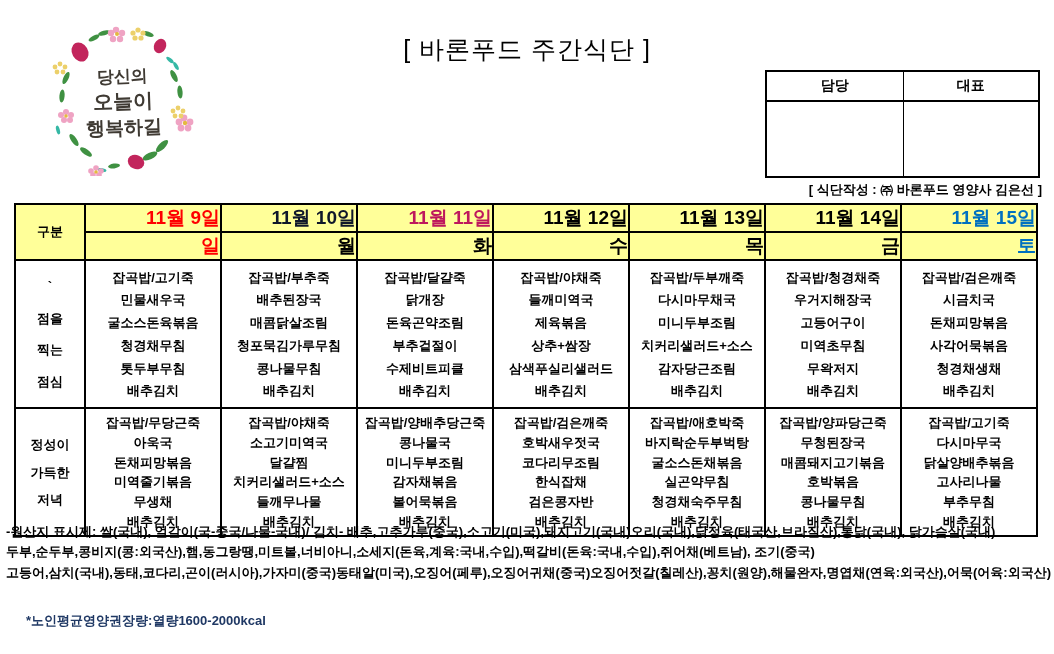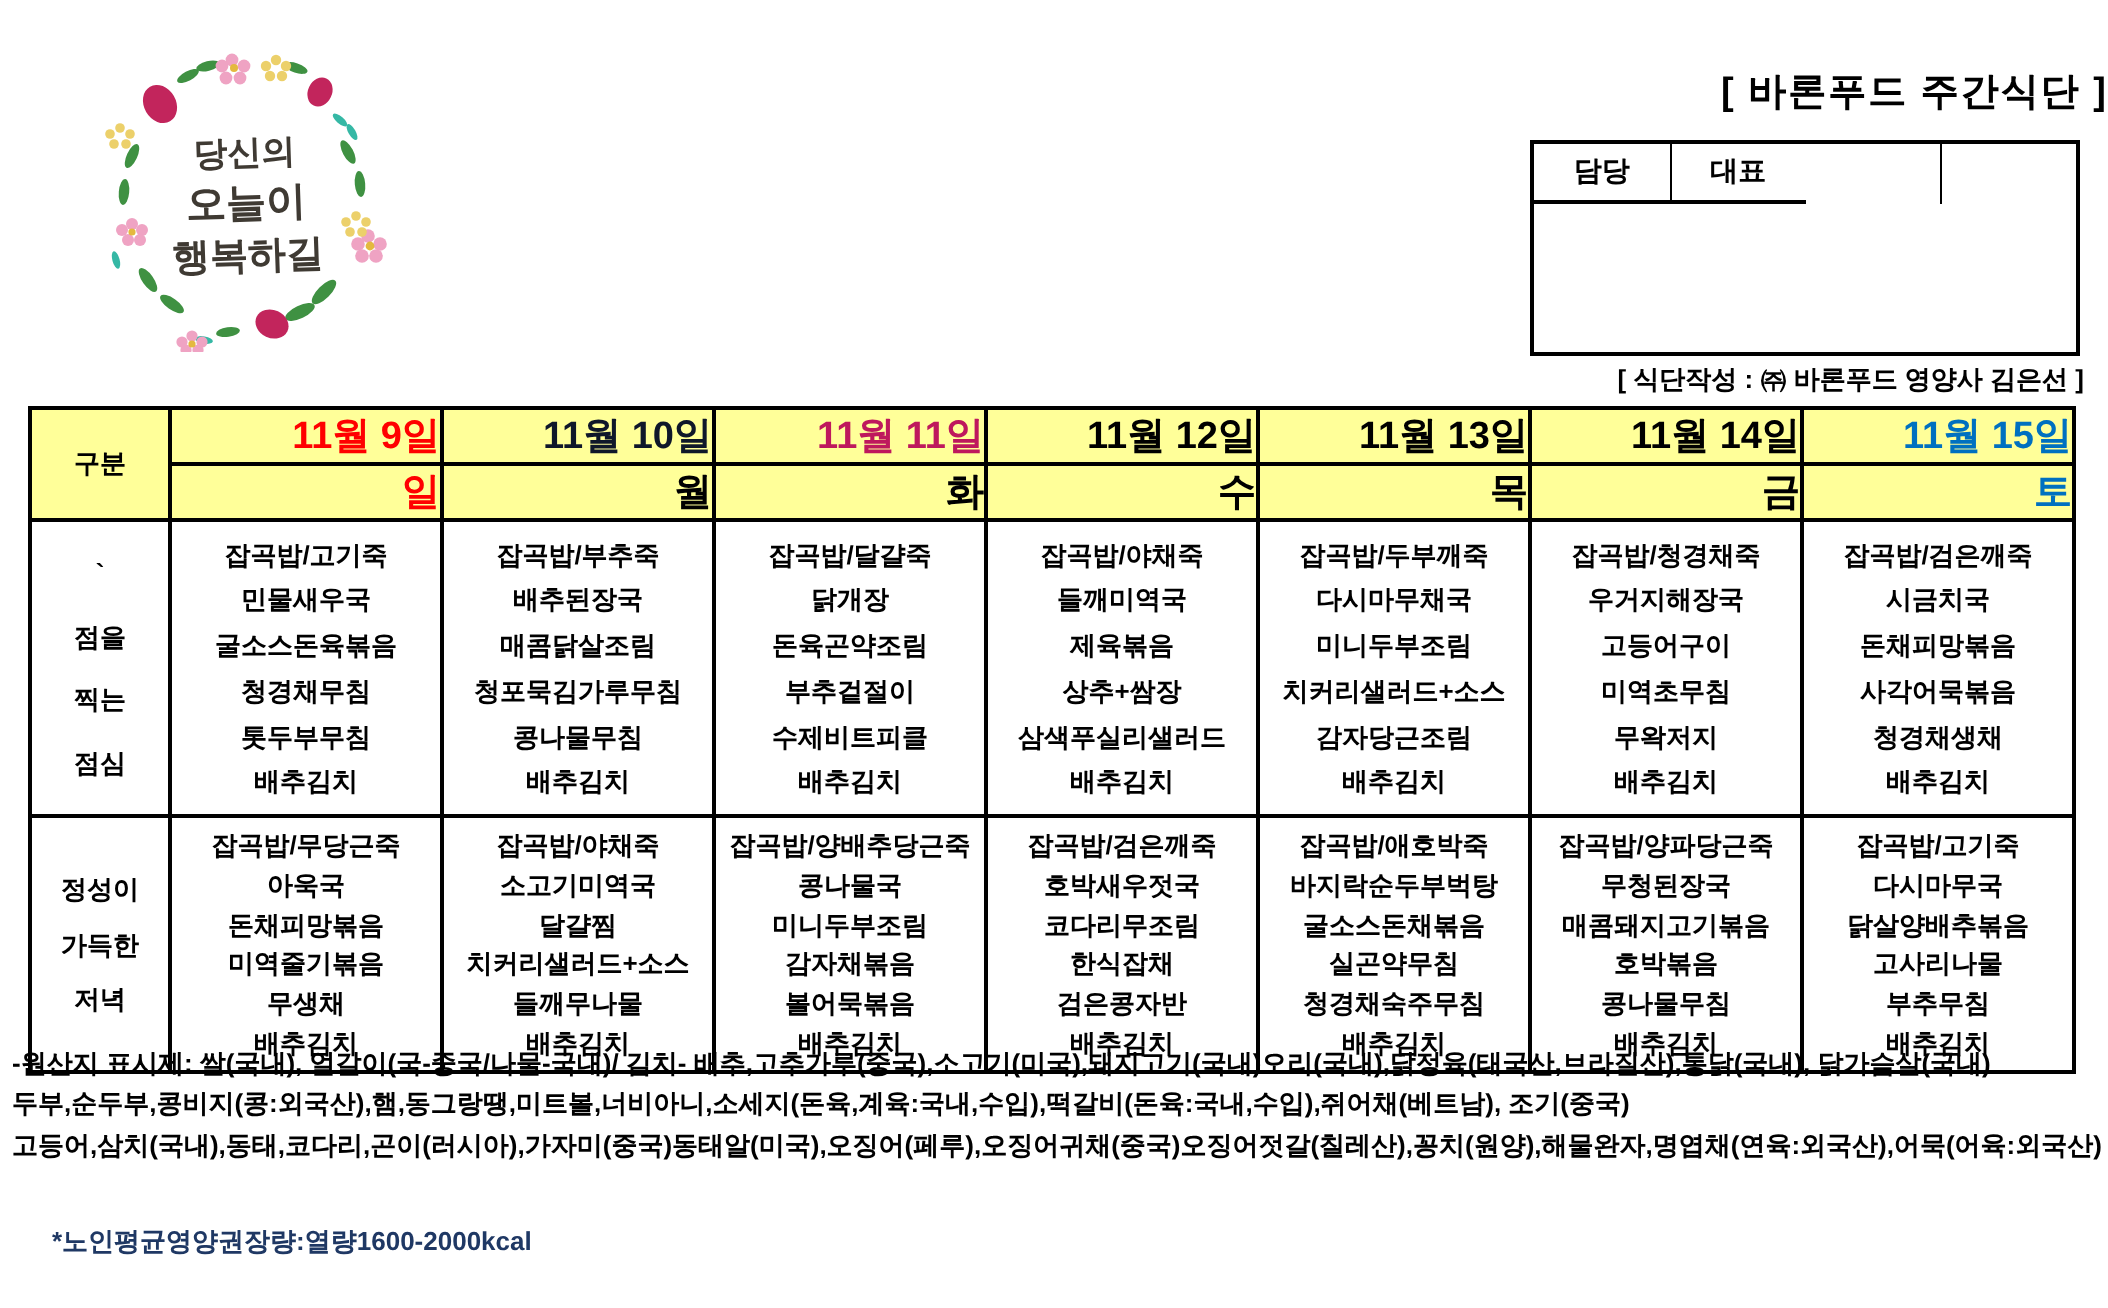--- a/index.html
+++ b/index.html
@@ -3,30 +3,30 @@
 <meta charset="utf-8">
 <style>
   * { box-sizing: border-box; }
   body { margin: 0; background: #fff; }
   .page {
     position: relative; width: 1054px; height: 654px; background: #fff;
     font-family: "Liberation Sans", "DejaVu Sans", sans-serif; color: #000; overflow: hidden;
   }
   
   .title {
-    position: absolute; top: 33px; left: 0; width: 100%; text-align: right;
-    font-size: 19px; letter-spacing: 1px; font-weight: 700;
+    position: absolute; top: 33px; left: 0; width: 100%; text-align: center;
+    font-size: 25px; letter-spacing: 1px; font-weight: 400;
   }
   
   .logo { position: absolute; left: 50px; top: 20px; width: 146px; height: 156px; }
   
   .sign-table {
     position: absolute; left: 765px; top: 70px; width: 275px; height: 108px;
     border: 2px solid #000; display: grid;
-    grid-template-columns: 1fr 1fr 1fr 1fr; grid-template-rows: 30px 1fr;
+    grid-template-columns: 1fr 1fr; grid-template-rows: 30px 1fr;
   }
   .sign-cell { display: flex; align-items: center; justify-content: center;
     font-weight: bold; font-size: 14px; }
   .sign-head { border-bottom: 2px solid #000; }
   .sign-col2 { border-left: 1px solid #000; }
   .sign-caption {
     position: absolute; top: 181px; right: 12px; font-weight: bold; font-size: 13px;
   }
   
   .menu-table {

